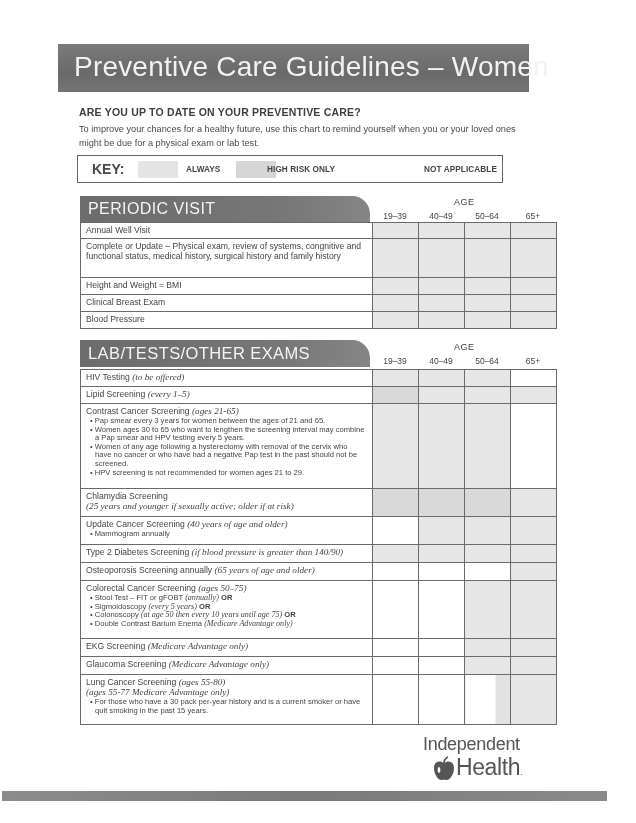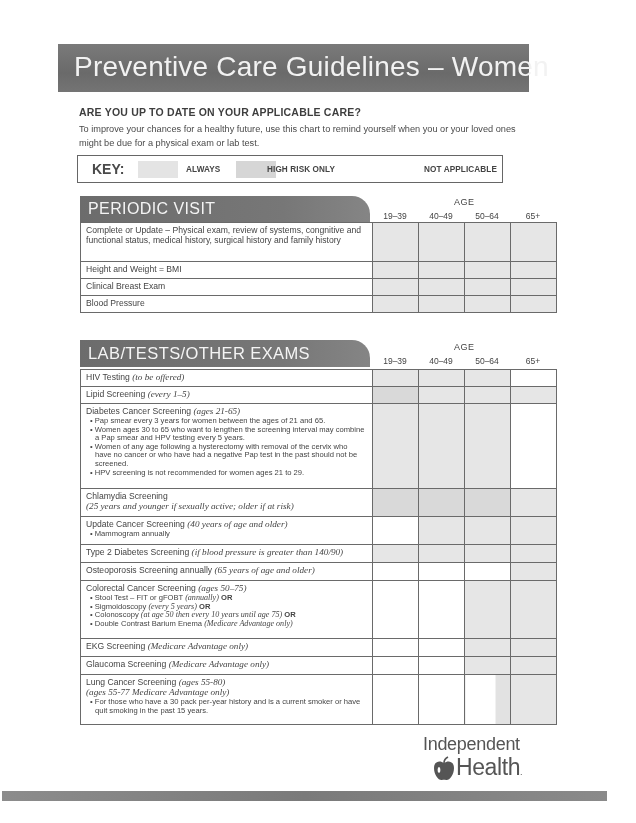--- a/index.html
+++ b/index.html
@@ -73,41 +73,48 @@
     position: absolute; left: 2px; top: 791px; width: 497px; height: 10px;
     background: linear-gradient(90deg, #8c8c8c, #7a7a7a 50%, #8a8a8a);
     width: 605px;
   }
 </style>
 </head>
 <body>
 
 <div class="title-bar">Preventive Care Guidelines – Women</div>
 
-<div class="q-heading">ARE YOU UP TO DATE ON YOUR APPLICABLE CARE?</div>
+<div class="q-heading">ARE YOU UP TO DATE ON YOUR PREVENTIVE CARE?</div>
 <div class="intro">To improve your chances for a healthy future, use this chart to remind yourself when you or your loved ones might be due for a physical exam or lab test.</div>
 
 <div class="key-box">
   <span class="key-label">KEY:</span>
   <span class="swatch sw-always"></span>
   <span class="key-text kt-always">ALWAYS</span>
   <span class="swatch sw-high"></span>
   <span class="key-text kt-high">HIGH RISK ONLY</span>
   <span class="key-text kt-na">NOT APPLICABLE</span>
 </div>
 
 <div class="section-header" style="top:196px; width:290px;">PERIODIC VISIT</div>
 <div class="age-label" style="left:454px; top:197px;">AGE</div>
 <div class="age-col" style="left:372px; top:211px;">19–39</div>
 <div class="age-col" style="left:418px; top:211px;">40–49</div>
 <div class="age-col" style="left:464px; top:211px;">50–64</div>
 <div class="age-col" style="left:510px; top:211px;">65+</div>
 
 <table class="grid" style="top:222px;">
   <tbody>
+      <tr style="height:16px;">
+    <td class="desc">Annual Well Visit</td>
+    <td class="cell always"></td>
+    <td class="cell always"></td>
+    <td class="cell always"></td>
+    <td class="cell always"></td>
+  </tr>
   <tr style="height:39px;">
     <td class="desc">Complete or Update – Physical exam, review of systems, congnitive and functional status, medical history, surgical history and family history</td>
     <td class="cell always"></td>
     <td class="cell always"></td>
     <td class="cell always"></td>
     <td class="cell always"></td>
   </tr>
   <tr style="height:17px;">
     <td class="desc">Height and Weight = BMI</td>
     <td class="cell always"></td>
@@ -159,21 +166,21 @@
       <span class="it">(every 1–5)</span>
     </td>
     <td class="cell high"></td>
     <td class="cell always"></td>
     <td class="cell always"></td>
     <td class="cell always"></td>
   </tr>
 
   <tr style="height:85px;">
     <td class="desc">
-      <span>Diabetes Cancer Screening</span>
+      <span>Contrast Cancer Screening</span>
       <span class="it">(ages 21-65)</span>
       <ul class="bullets">
         <li>Pap smear every 3 years for women between the ages of 21 and 65.</li>
         <li>Women ages 30 to 65 who want to lengthen the screening  interval may combine a Pap smear and HPV testing every 5 years.</li>
         <li>Women of any age following a hysterectomy with removal of the cervix who have no cancer or who have had a negative Pap test in the past should not be screened.</li>
         <li>HPV screening is not recommended for women ages 21 to 29.</li>
       </ul>
     </td>
     <td class="cell always"></td>
     <td class="cell always"></td>

